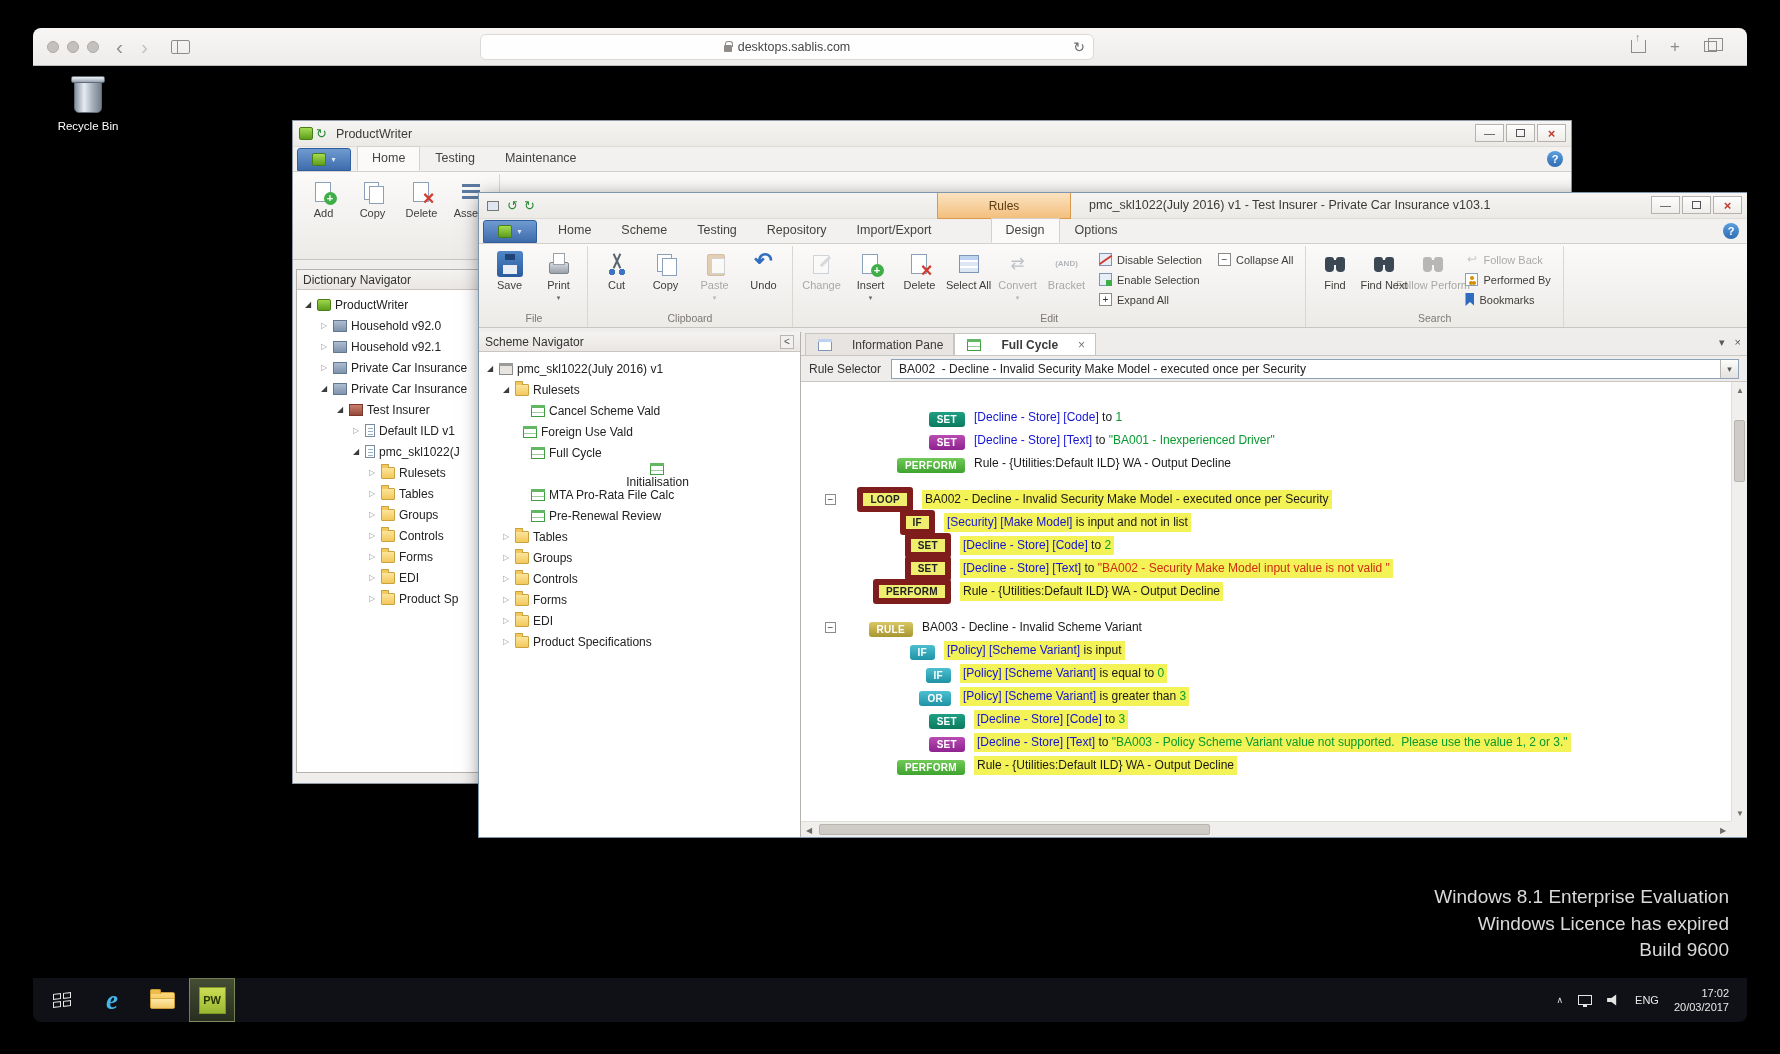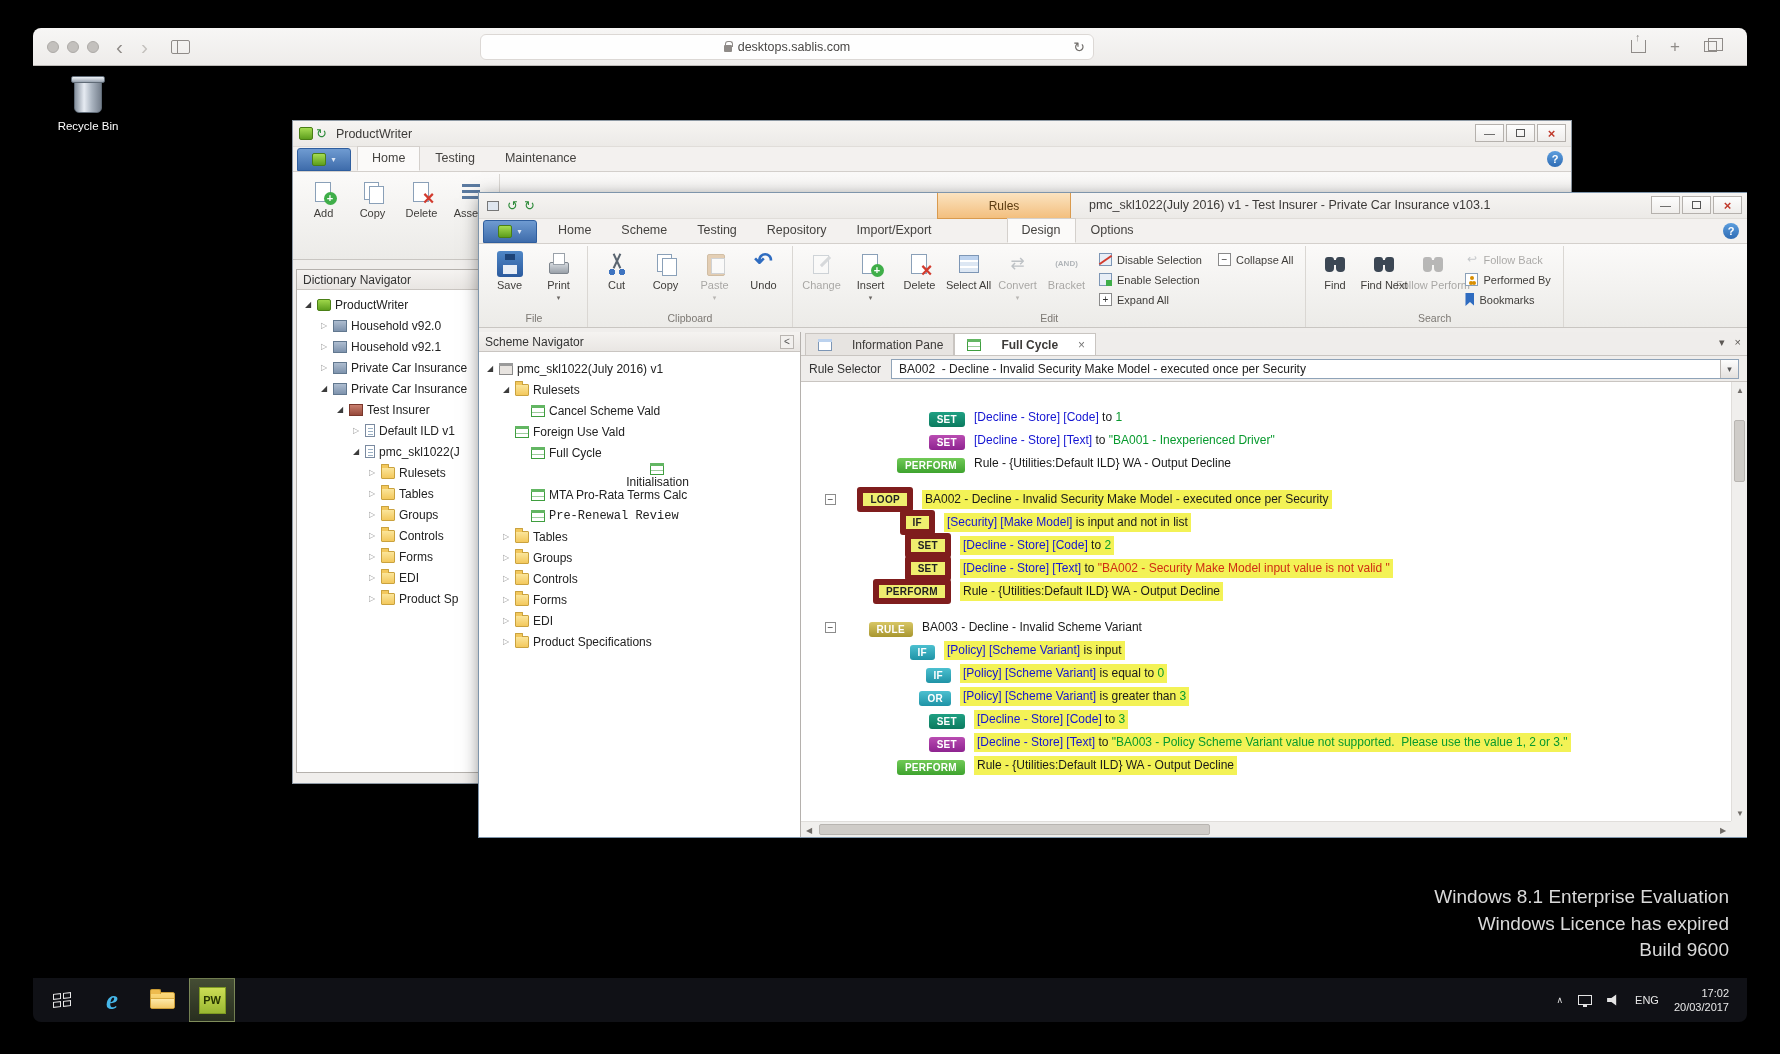--- a/index.html
+++ b/index.html
@@ -52,21 +52,21 @@
   .cap.close{color:#c0392b;font-size:13px;font-weight:bold}
   .wtitle2{font-size:12.5px;color:#3c3a38;margin-left:6px;white-space:nowrap}
   .tabrow{position:relative;height:25px;display:flex;align-items:flex-end;background:#f3f1ef;
     border-bottom:1px solid #d4d0cc;padding-left:4px}
   .appbtn{width:54px;height:23px;margin-right:6px;margin-bottom:0;border:1px solid #2f5e9e;border-radius:3px 3px 0 0;
     background:linear-gradient(#6f9bd1,#3e6cab);display:flex;align-items:center;justify-content:center;gap:5px;flex:none}
   .pwmini{width:14px;height:13px;border-radius:2px;background:linear-gradient(#a5dc52,#5d9e1d);border:1px solid #4a7f16}
   .appbtn .dd{color:#dce6f4;font-size:8px;line-height:1}
   .rtab{padding:4px 14px 5px;font-size:12.5px;color:#454340;border:1px solid transparent;white-space:nowrap}
   .rtab.active{background:#fbfaf9;border-color:#d4d0cc;border-bottom-color:#fbfaf9}
-  .rtab.ctx-gap{margin-left:60px}
+  .rtab.ctx-gap{margin-left:44px}
   .helpbtn{margin-left:auto;margin-right:8px;margin-bottom:4px;width:16px;height:16px;border-radius:50%;
     background:linear-gradient(#5c9ede,#2f6cb4);color:#fff;font-size:11px;font-weight:bold;
     display:flex;align-items:center;justify-content:center;flex:none}
 
   
   .ribbon{display:flex;align-items:stretch;background:linear-gradient(#fbfaf9,#ecebe8);
     border-bottom:1px solid #c9c6c2;padding:2px 2px 0}
   .rb-group{display:flex;flex-direction:column;border-right:1px solid #dad7d3;padding:1px 5px 0;flex:none}
   .rb-items{display:flex;align-items:flex-start;gap:2px;height:63px}
   .rb-group-label{text-align:center;font-size:10.5px;color:#7c7873;padding:2px 0 3px}
@@ -561,41 +561,41 @@
                 <div class="tree-row" style="padding-left: 20px;">
                   <span class="tarrow exp">◢</span>
                   <span class="ticon t-folder"></span>
                   <span class="tlabel">Rulesets</span>
                 </div>
                 <div class="tree-row" style="padding-left: 36px;">
                   <span class="tarrow"></span>
                   <span class="ticon t-table"></span>
                   <span class="tlabel">Cancel Scheme Vald</span>
                 </div>
-                <div class="tree-row" style="padding-left: 20px;">
+                <div class="tree-row" style="padding-left: 28px;">
                   <span class="tarrow"></span>
                   <span class="ticon t-table"></span>
                   <span class="tlabel">Foreign Use Vald</span>
                 </div>
                 <div class="tree-row" style="padding-left: 36px;">
                   <span class="tarrow"></span>
                   <span class="ticon t-table"></span>
                   <span class="tlabel">Full Cycle</span>
                 </div>
                 <div class="tree-row" style="padding-left: 36px; flex-direction: column;">
                   <span class="tarrow"></span>
                   <span class="ticon t-table"></span>
                   <span class="tlabel">Initialisation</span>
                 </div>
                 <div class="tree-row" style="padding-left: 36px;">
                   <span class="tarrow"></span>
                   <span class="ticon t-table"></span>
-                  <span class="tlabel">MTA Pro-Rata Terms Calc</span>
-                </div>
-                <div class="tree-row" style="padding-left: 36px; font-family: Liberation Mono, monospace;">
+                  <span class="tlabel">MTA Pro-Rata File Calc</span>
+                </div>
+                <div class="tree-row" style="padding-left: 36px;">
                   <span class="tarrow"></span>
                   <span class="ticon t-table"></span>
                   <span class="tlabel">Pre-Renewal Review</span>
                 </div>
                 <div class="tree-row" style="padding-left: 20px;">
                   <span class="tarrow">▷</span>
                   <span class="ticon t-folder"></span>
                   <span class="tlabel">Tables</span>
                 </div>
                 <div class="tree-row" style="padding-left: 20px;">

